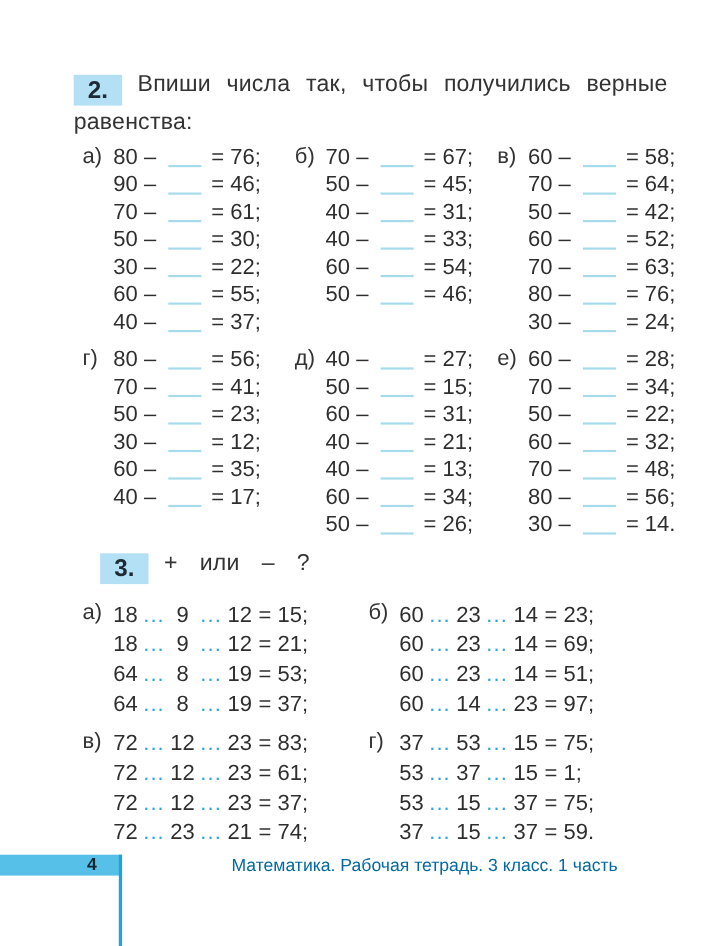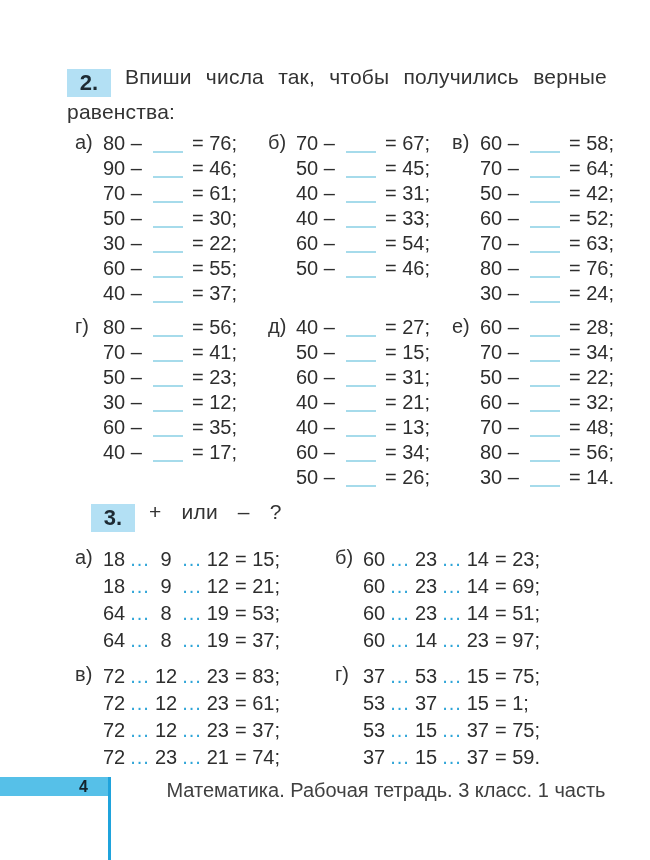--- a/index.html
+++ b/index.html
@@ -40,21 +40,21 @@
 
   
   .page-bar{left:0;top:777px;width:110px;height:19px;background:#56c0e8;}
   .page-num{
     position:absolute;right:22px;top:0;height:19px;line-height:19px;
     font-size:16px;font-weight:bold;color:#14232c;
   }
   .vline{left:108px;top:777px;width:3px;height:83px;background:#1fa3dc;}
   .footer-title{
     left:130px;right:8px;top:779px;text-align:center;
-    font-size:20px;color:#404040;
+    font-size:16px;color:#0369a1;
   }
 </style>
 </head>
 <body>
 
 <div class="abs ex-header" style="top:62px;">
   <span class="badge">2.</span><span class="prompt">Впиши числа так, чтобы получились верные равенства:</span>
 </div>
 
 <div class="abs group" style="left:75px;top:131px;">

